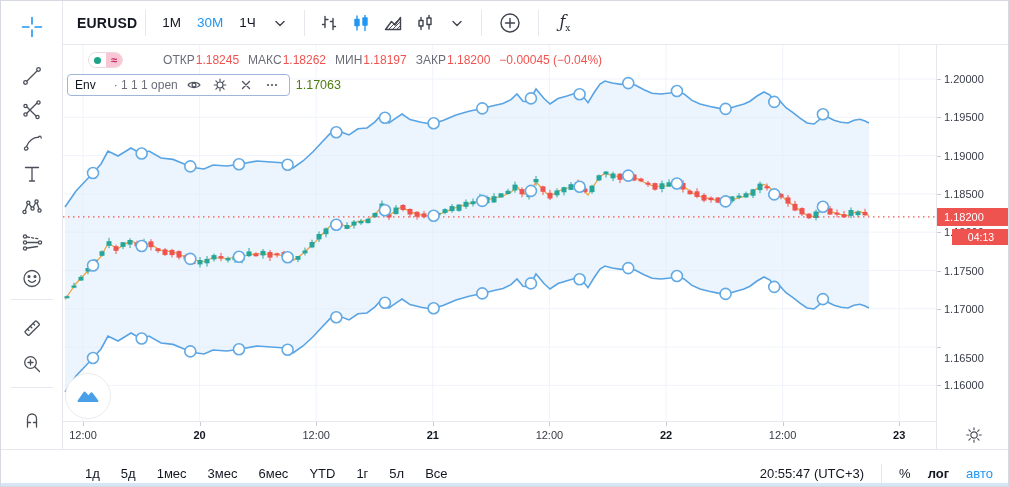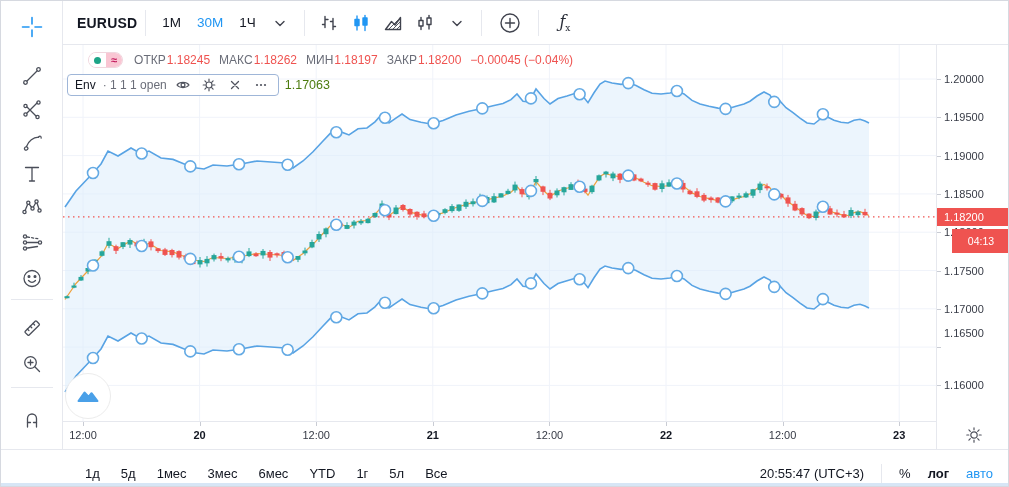--- a/index.html
+++ b/index.html
@@ -26,40 +26,40 @@
   .fx sub{font-size:9px;font-style:normal;}
   
   .chart{position:absolute;left:62px;top:44px;width:873px;height:376px;overflow:hidden;}
   .chart svg.plot{position:absolute;left:0;top:0;}
   .legend{position:absolute;left:13px;top:7px;display:flex;align-items:center;z-index:5;white-space:nowrap;}
   .legend .title{font-size:14px;color:#131722;cursor:pointer;}
   .pill{display:inline-flex;align-items:center;margin-left:12px;height:16px;border-radius:8px;overflow:hidden;border:1px solid #f0d6de;}
   .pill .seg1{background:#fff;height:100%;display:flex;align-items:center;padding:0 5px;}
   .pill .dot{width:7px;height:7px;border-radius:50%;background:#1da487;}
   .pill .seg2{background:#f9c6d3;color:#c2185b;height:100%;display:flex;align-items:center;padding:0 5px;font-size:11px;font-weight:bold;}
-  .ohlc{display:flex;align-items:flex-end;margin-left:11px;font-size:12px;}
+  .ohlc{display:flex;align-items:flex-end;margin-left:40px;font-size:12px;}
   .ohlc .lb{color:#6a6d78;margin-right:1px;}
   .ohlc .vl{color:#ef5350;margin-right:9px;}
   .ohlc .chg{color:#ef5350;}
   .envrow{position:absolute;left:4px;top:29px;display:flex;align-items:center;z-index:5;}
   .envbox{display:inline-flex;align-items:center;border:1px solid #9fb6d8;border-radius:4px;height:22px;padding:0 7px;background:rgba(255,255,255,.85);font-size:12px;}
   .envbox .nm{color:#131722;}
-  .envbox .pr{color:#6a6d78;margin-left:7px;}
+  .envbox .pr{color:#6a6d78;margin-left:18px;}
   .envbox .ic{width:20px;height:16px;display:flex;align-items:center;justify-content:center;margin-left:6px;cursor:pointer;}
   .envbox .ic svg{stroke:#50535e;fill:none;stroke-width:1.2;stroke-linecap:round;}
   .envval{color:#4d7c0f;font-size:12.5px;margin-left:6px;}
   .wm{position:absolute;left:2px;top:328px;width:46px;height:46px;border-radius:50%;background:#fff;
       border:1px solid #ececec;display:flex;align-items:center;justify-content:center;z-index:4;cursor:pointer;}
   
   .paxis{position:absolute;left:935px;top:44px;width:74px;height:376px;border-left:1px solid #e6e8ee;font-size:11px;color:#363a45;}
   .plabel{position:absolute;left:7px;transform:translateY(-50%);z-index:1;}
   .ptick{position:absolute;left:0;width:4px;height:1px;background:#c9ccd4;}
   .lastp{position:absolute;left:0;right:0;height:18px;background:#ef5350;color:#fff;display:flex;align-items:center;
          padding-left:7px;z-index:3;font-size:11px;}
-  .cdown{position:absolute;left:15px;right:0;height:24px;background:#ef5350;color:#fff;display:flex;align-items:center;
+  .cdown{position:absolute;left:15px;right:0;height:16px;background:#ef5350;color:#fff;display:flex;align-items:center;
          justify-content:center;z-index:4;font-size:10.5px;}
   .axcorner{position:absolute;left:935px;top:420px;width:74px;height:28px;border-left:1px solid #e6e8ee;
             display:flex;align-items:center;justify-content:center;cursor:pointer;}
   .axcorner svg{stroke:#50535e;fill:none;stroke-width:1.2;stroke-linecap:round;}
   
   .taxis{position:absolute;left:62px;top:420px;width:873px;height:28px;border-top:1px solid #e6e8ee;font-size:11px;color:#363a45;}
   .tlabel{position:absolute;top:7px;transform:translateX(-50%);}
   .tlabel.b{font-weight:bold;color:#131722;}
   .ttick{position:absolute;top:0;width:1px;height:4px;background:#c9ccd4;}
   
@@ -596,21 +596,21 @@
       <div class="plabel" style="top: 110.6px;">1.19000</div>
       <div class="ptick" style="top: 148.9px;"></div>
       <div class="plabel" style="top: 148.9px;">1.18500</div>
       <div class="ptick" style="top: 187.2px;"></div>
       <div class="plabel" style="top: 187.2px;">1.18000</div>
       <div class="ptick" style="top: 225.5px;"></div>
       <div class="plabel" style="top: 225.5px;">1.17500</div>
       <div class="ptick" style="top: 263.8px;"></div>
       <div class="plabel" style="top: 263.8px;">1.17000</div>
       <div class="ptick" style="top: 302.1px;"></div>
-      <div class="plabel" style="top: 288px;">1.16500</div>
+      <div class="plabel" style="top: 313px;">1.16500</div>
       <div class="ptick" style="top: 340.4px;"></div>
       <div class="plabel" style="top: 340.4px;">1.16000</div>
     </div>
 
   <div class="taxis" id="taxis">
       <div class="ttick" style="left: 20px;"></div>
       <div class="tlabel" style="left: 20px;">12:00</div>
       <div class="ttick" style="left: 136.6px;"></div>
       <div class="tlabel b" style="left: 136.6px;">20</div>
       <div class="ttick" style="left: 253.2px;"></div>

